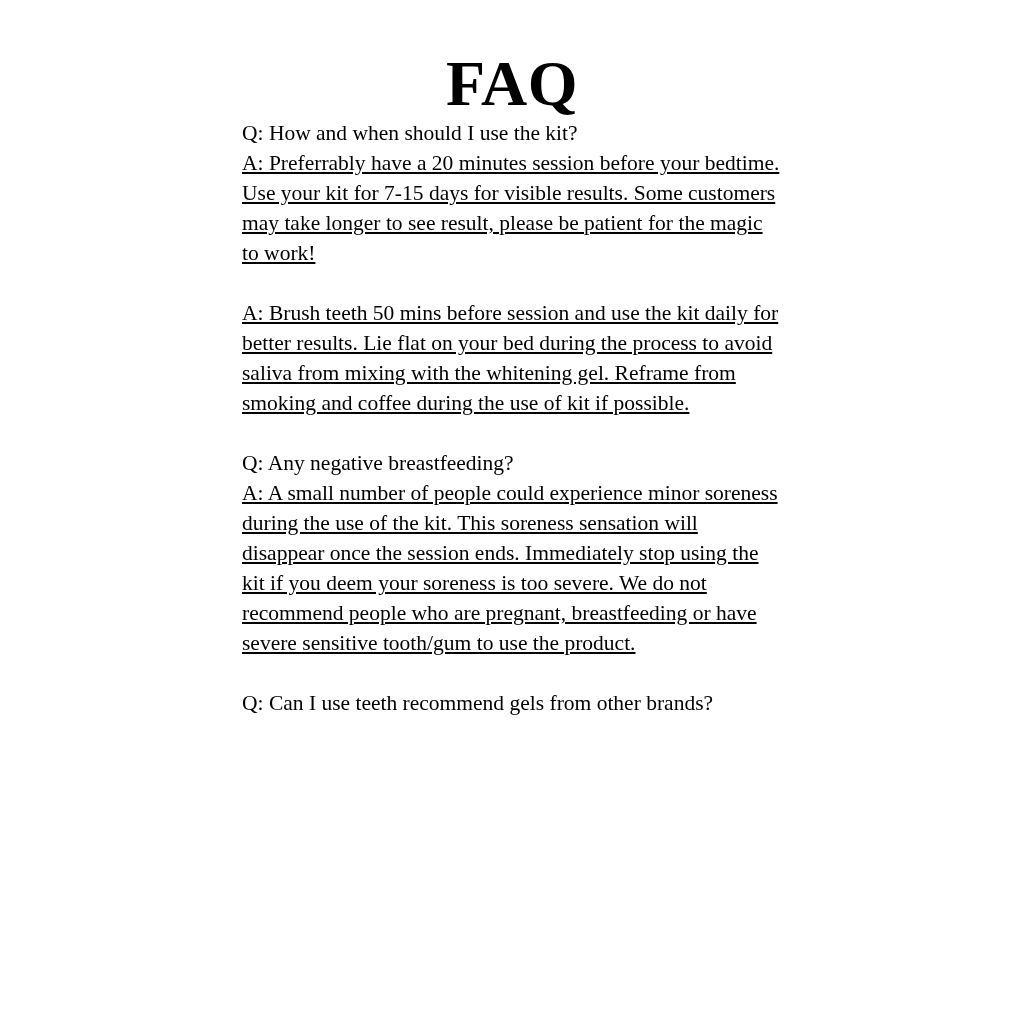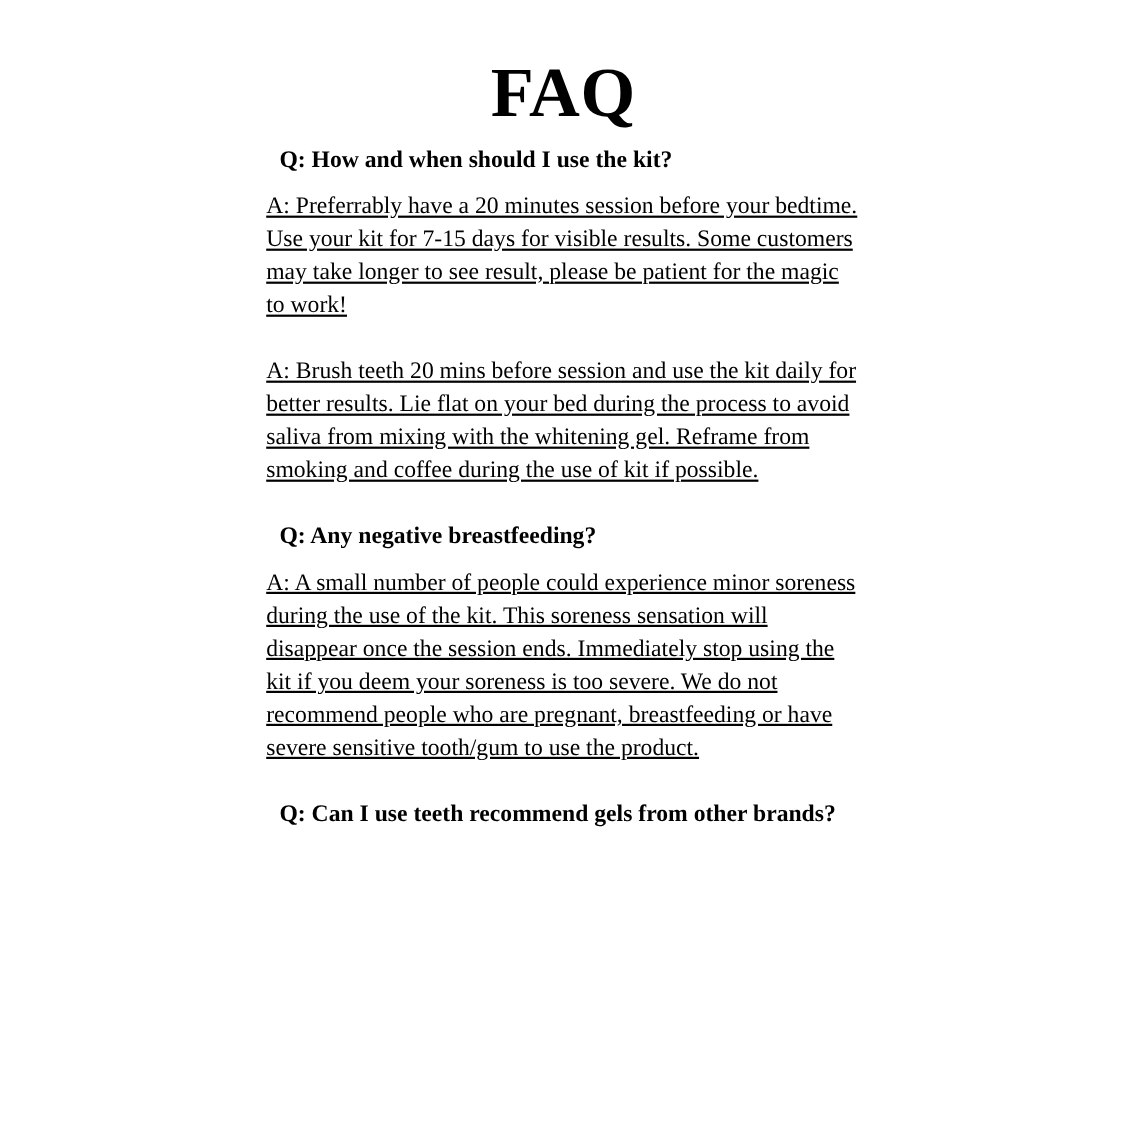--- a/index.html
+++ b/index.html
@@ -29,23 +29,23 @@
     margin: 0 0 0 242px;
     width: 600px;
   }
   .faq-item {
     margin: 0 0 30px 0;
   }
   .faq-item:last-child {
     margin-bottom: 0;
   }
   .question {
-    margin: 12px;
+    margin: 0;
     font-size: 21.5px;
-    font-weight: bold;
+    font-weight: normal;
     line-height: 30px;
   }
   .answer {
     margin: 0;
     font-size: 21.5px;
     font-weight: normal;
     line-height: 30px;
     white-space: pre-line;
     text-decoration: underline;
   }
@@ -60,21 +60,21 @@
 
     <section class="faq-item">
       <h2 class="question">Q: How and when should I use the kit?</h2>
       <p class="answer">A: Preferrably have a 20 minutes session before your bedtime.
 Use your kit for 7-15 days for visible results. Some customers
 may take longer to see result, please be patient for the magic
 to work!</p>
     </section>
 
     <section class="faq-item">
-      <p class="answer">A: Brush teeth 20 mins before session and use the kit daily for
+      <p class="answer">A: Brush teeth 50 mins before session and use the kit daily for
 better results. Lie flat on your bed during the process to avoid
 saliva from mixing with the whitening gel. Reframe from
 smoking and coffee during the use of kit if possible.</p>
     </section>
 
     <section class="faq-item">
       <h2 class="question">Q: Any negative breastfeeding?</h2>
       <p class="answer">A: A small number of people could experience minor soreness
 during the use of the kit. This soreness sensation will
 disappear once the session ends. Immediately stop using the

